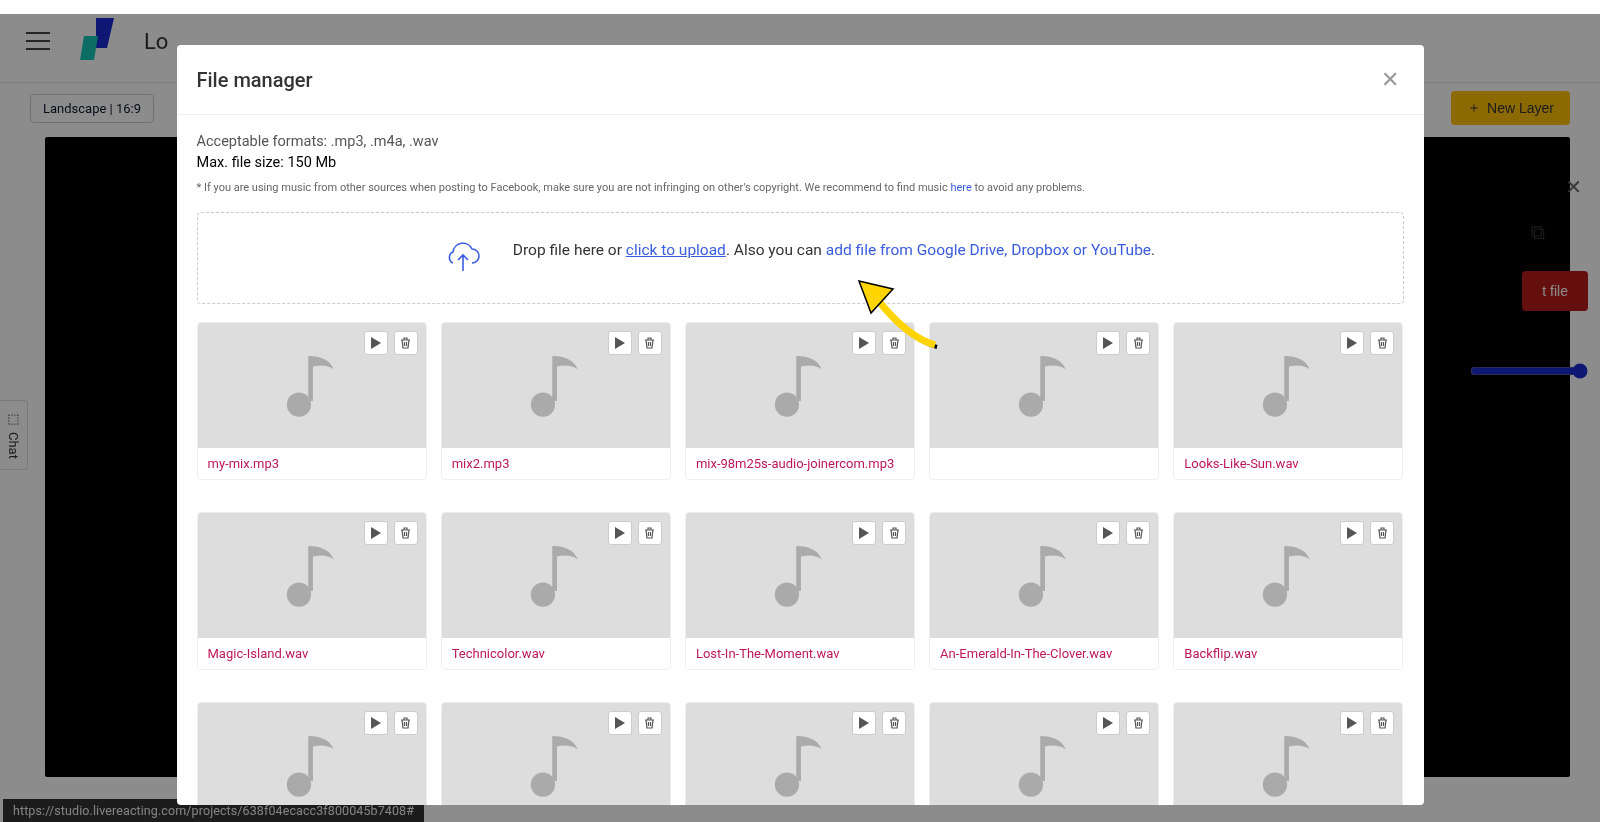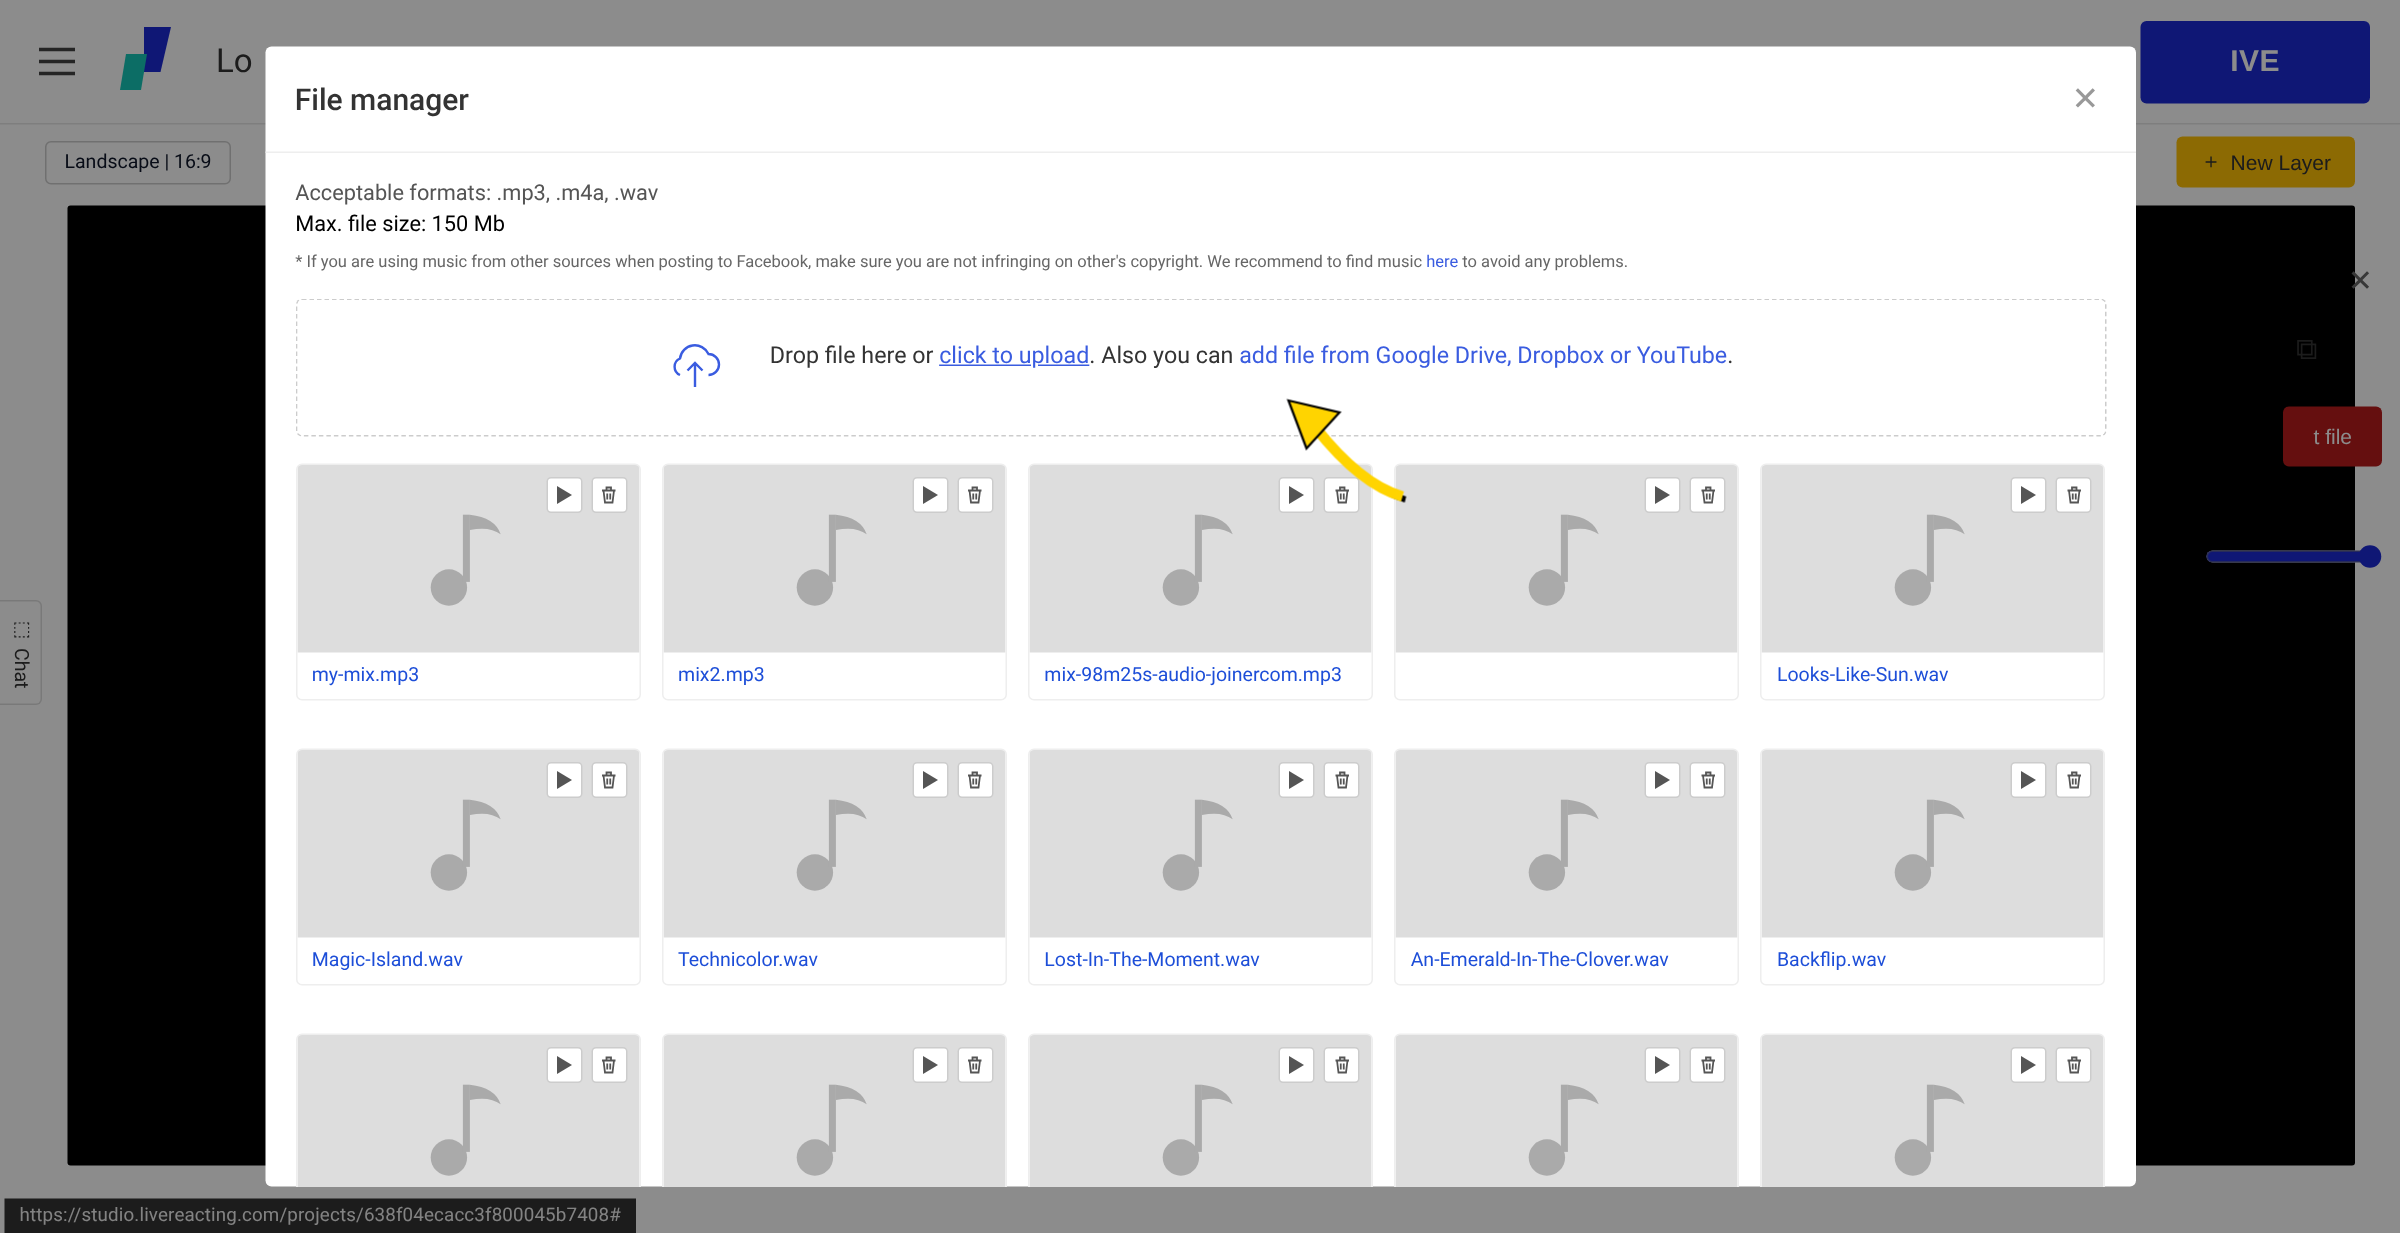--- a/index.html
+++ b/index.html
@@ -28,21 +28,21 @@
     .side-icon { position:absolute; right:55px; top:45px; font-size:20px; color:#333;}
     .side-btn { position:absolute; right:12px; top:96px; background:#b91c1c; color:#fff; padding:12px 20px; border-radius:4px; font-size:14px; border:none; cursor:pointer;}
     .side-slider { position:absolute; right:12px; top:188px; width:118px;}
     .side-slider input{width:100%; accent-color:#1d2bd6;}
     
     .chat-tab { position:absolute; left:0; top:400px; background:#fff; border:1px solid #ddd; border-left:none; border-radius:0 4px 4px 0; padding:10px 6px; writing-mode:vertical-rl; text-orientation:mixed; font-size:13px; color:#333; display:flex; align-items:center; gap:6px; cursor:pointer;}
     
     .status-bar { position:absolute; bottom:0; left:3px; background:#333; color:#eee; font-size:12.5px; padding:4px 10px; border-radius:0; letter-spacing:.1px;}
     
     
-    .overlay { position:absolute; inset:0; background:rgba(0,0,0,.45); display:flex; justify-content:center; align-items:flex-start; padding-top:31px;}
+    .overlay { position:absolute; inset:0; background:rgba(0,0,0,.45); display:flex; justify-content:center; align-items:flex-start; padding-top:31px;margin-top:14px;}
     .modal { width: 1247px; background:#fff; border-radius:4px; position:relative; max-height: 760px; display:flex; flex-direction:column;}
     .modal-header { padding: 18px 20px; border-bottom:1px solid #eee; display:flex; justify-content:space-between; align-items:center;}
     .modal-title { font-size:20px; font-weight:500; color:#333;}
     .modal-close { font-size:22px; color:#999; cursor:pointer; padding:4px;}
     
     .modal-body { padding: 18px 20px 0 20px; overflow-y:auto;}
     .formats-line { font-size:14.5px; color:#555; margin-bottom:4px;}
     .size-line { font-size:14.5px; color:#000000; margin-bottom:10px;}
     .disclaimer { font-size:11px; color:#666; margin-bottom:18px;}
     .disclaimer a { color:#3a5ce0; text-decoration:none;}
@@ -52,21 +52,21 @@
     .dropzone-text { font-size:15.5px; color:#333;}
     .dropzone-text a { color:#3a5ce0; text-decoration:underline;}
     .dropzone-text a.nolin { text-decoration:none;}
     
     .files-grid { display:grid; grid-template-columns: repeat(5, 1fr); gap: 32px 14px; padding-bottom:38px;}
     .file-card { display:flex; flex-direction:column; border:1px solid #eee; border-radius:4px; overflow:hidden; background:#fff;}
     .file-thumb { height: 125px; background:#ddd; position:relative; display:flex; align-items:center; justify-content:center;}
     .note-icon { width:56px; height:70px; color:#aaa; fill:#aaa;}
     .file-actions { position:absolute; top:8px; right:8px; display:flex; gap:6px;}
     .fa-btn { width:24px; height:24px; background:#fff; border:1px solid #ccc; border-radius:3px; display:flex; align-items:center; justify-content:center; cursor:pointer;}
-    .file-name { padding:8px 10px; font-size:13px; color:#1d4ed8; white-space:nowrap; overflow:hidden; text-overflow:ellipsis;}
+    .file-name { padding:8px 10px; font-size:13px; color:#be185d; white-space:nowrap; overflow:hidden; text-overflow:ellipsis;}
     
     
     .arrow-overlay { position:absolute; left:680px; top:234px; width:90px; height:72px; pointer-events:none; z-index:5;}
   </style>
 </head>
 <body>
 
 <div class="app-bg">
   <div class="topbar">
     <div class="topbar-left">
@@ -76,27 +76,20 @@
           </svg>
       </div>
       <div class="logo-shape">
         <svg width="52" height="46" viewBox="0 0 52 46">
           <polygon points="22,0 40,0 33,30 22,30" fill="#1d2bd6"></polygon>
           <polygon points="10,18 24,18 20,42 6,42" fill="#17c6b8"></polygon>
         </svg>
       </div>
       <div class="topbar-title">Lo</div>
     </div>
-    <div class="topbar-right">
-      <div class="credits">
-        <strong>2552.7</strong> <span>credits</span>
-      </div>
-      <span style="font-size:24px;color:#888;">∞</span>
-      <button class="golive">IVE</button>
-    </div>
   </div>
   <div class="secondbar">
     <div class="format-pill">Landscape | 16:9</div>
     <button class="newlayer">
       <span>＋</span>
       <span>New Layer</span>
     </button>
   </div>
   <div class="canvas-area"></div>
 

